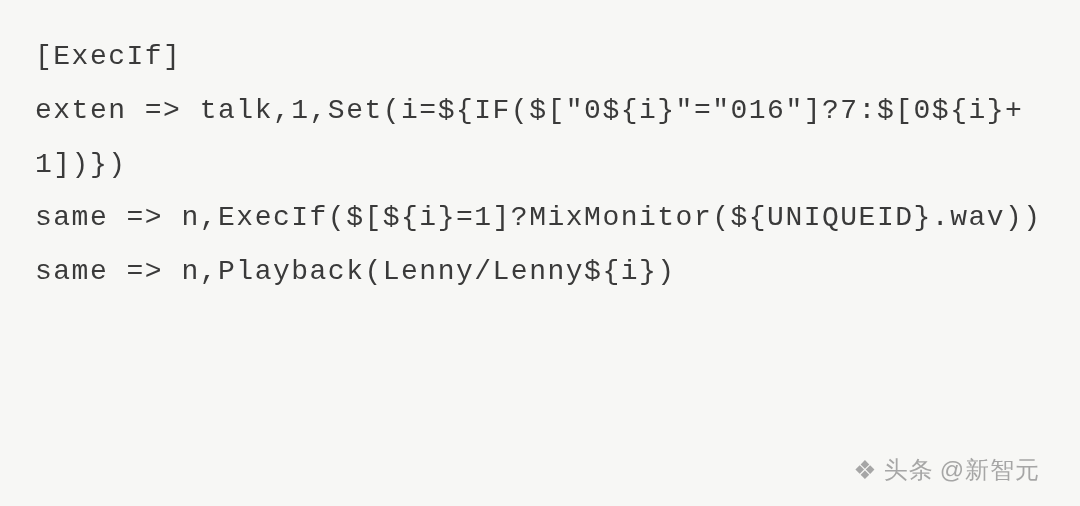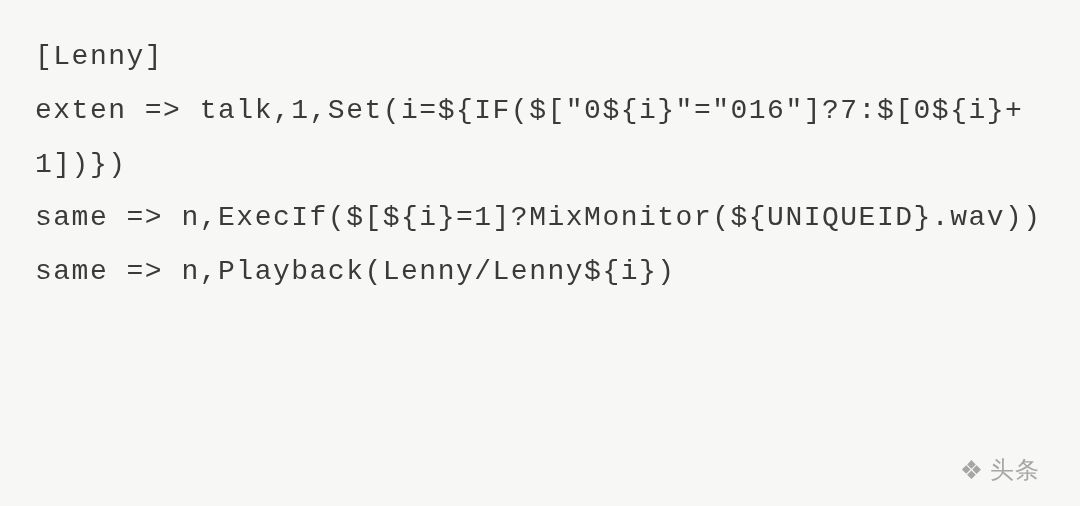--- a/index.html
+++ b/index.html
@@ -41,22 +41,23 @@
     }
     .watermark-icon {
       font-size: 26px;
       color: rgba(100, 100, 100, 0.55);
     }
   </style>
 </head>
 <body>
 
 <div class="code-block">
-  <div class="code-line">[Lenny]</div>
+  <div class="code-line">[ExecIf]</div>
   <div class="code-line">exten =&gt; talk,1,Set(i=${IF($["0${i}"="016"]?7:$[0${i}+1])})</div>
   <div class="code-line">same =&gt; n,ExecIf($[${i}=1]?MixMonitor(${UNIQUEID}.wav))</div>
   <div class="code-line">same =&gt; n,Playback(Lenny/Lenny${i})</div>
 </div>
 
 <div class="watermark">
   <span class="watermark-icon">❖</span>
   <span>头条</span>
+  <span>@新智元</span>
 </div>
 
 </body></html>

